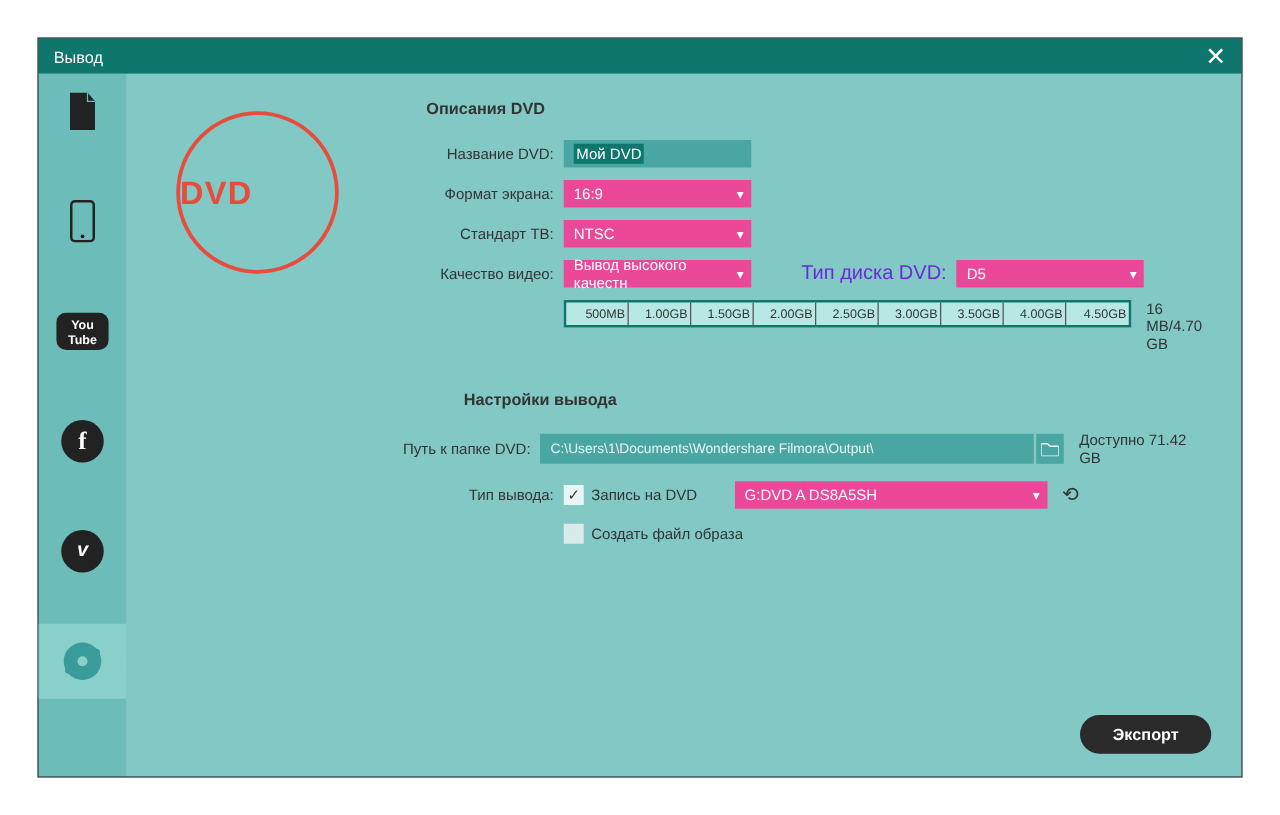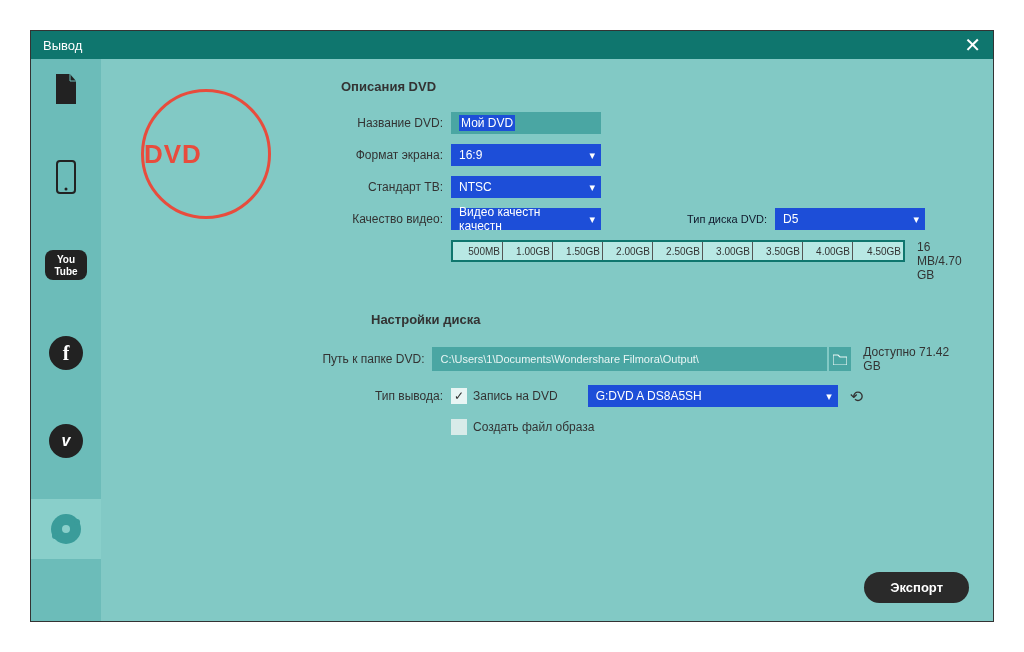--- a/index.html
+++ b/index.html
@@ -36,29 +36,29 @@
 .dvd-circle span { color: #e84c3d; font-weight: bold; font-size: 26px; letter-spacing: 1px; }
 .section-title { font-weight: bold; color: #333; font-size: 13px; margin-bottom: 18px; }
 .section-title.first { margin-left: 190px; }
 .row { display: flex; align-items: center; margin-bottom: 10px; font-size: 12px; color: #333; }
 .label { width: 110px; text-align: right; padding-right: 8px; margin-left: 190px; }
 .input-text {
   background: #4aa6a3; border: none; color: #1a4d8f; padding: 4px 8px;
   height: 22px; font-size: 12px;
 }
 .select {
-  background: #1d4ed8; color: #fff; height: 22px; font-size: 12px;
+  background: #ec4899; color: #fff; height: 22px; font-size: 12px;
   padding: 0 24px 0 8px; position: relative; display: inline-flex; align-items: center;
   cursor: pointer;
 }
 .select::after {
   content: "▾"; position: absolute; right: 6px; color: #fff; font-size: 11px;
 }
 .row2-extra { margin-left: 40px; display: flex; align-items: center; }
-.row2-extra .lbl2 { margin-right: 8px; font-size: 11px; color: #0f172a; margin-left: 46px; }
+.row2-extra .lbl2 { margin-right: 8px; font-size: 16px; color: #6d28d9; }
 .ruler {
   margin-left: 300px; margin-top: 6px; margin-bottom: 30px;
   display: flex; align-items: flex-start; font-size: 10px; color: #333;
 }
 .ruler-bar {
   display: flex; border: 2px solid #0f766e; background: #b8e8e4;
 }
 .ruler-bar .tick {
   width: 50px; height: 18px; border-right: 1px solid #555;
   display: flex; align-items: center; justify-content: flex-end; padding-right: 2px;
@@ -146,41 +146,41 @@
 
     <div class="content">
       <div class="dvd-circle">
         <span>DVD</span>
       </div>
 
       <div class="section-title first">Описания DVD</div>
 
       <div class="row">
         <div class="label">Название DVD:</div>
-        <div class="input-text" style="width:150px;background:#4aa6a3;"><span style="background:#1d4ed8;color:#fff;padding:1px 2px">Мой DVD</span></div>
+        <div class="input-text" style="width:150px;background:#4aa6a3;"><span style="background:#0f766e;color:#fff;padding:1px 2px">Мой DVD</span></div>
       </div>
 
       <div class="row">
         <div class="label">Формат экрана:</div>
         <div class="select" style="width:150px">
             <span>16:9</span>
           </div>
       </div>
 
       <div class="row">
         <div class="label">Стандарт ТВ:</div>
         <div class="select" style="width:150px">
             <span>NTSC</span>
           </div>
       </div>
 
       <div class="row">
         <div class="label">Качество видео:</div>
         <div class="select" style="width:150px">
-            <span>Видео качестн качестн</span>
+            <span>Вывод высокого качестн</span>
           </div>
         <div class="row2-extra">
           <span class="lbl2">Тип диска DVD:</span>
           <div class="select" style="width:150px">
               <span>D5</span>
             </div>
         </div>
       </div>
 
       <div class="ruler">
@@ -192,21 +192,21 @@
           <div class="tick">2.50GB</div>
           <div class="tick">3.00GB</div>
           <div class="tick">3.50GB</div>
           <div class="tick">4.00GB</div>
           <div class="tick">4.50GB</div>
         </div>
         <div class="ruler-info">16 MB/4.70 GB</div>
       </div>
 
       <div class="section2">
-        <div class="section-title">Настройки диска</div>
+        <div class="section-title">Настройки вывода</div>
 
         <div class="row3">
           <div class="label3">Путь к папке DVD:</div>
           <div class="path-box">
               <span>C:\Users\1\Documents\Wondershare Filmora\Output\</span>
             </div>
           <div class="folder-btn">
             <svg width="14" height="12">
                 <path d="M0 2h5l2 2h7v8H0z" fill="none" stroke="#e8f5f4" stroke-width="1.2"></path>
               </svg>

